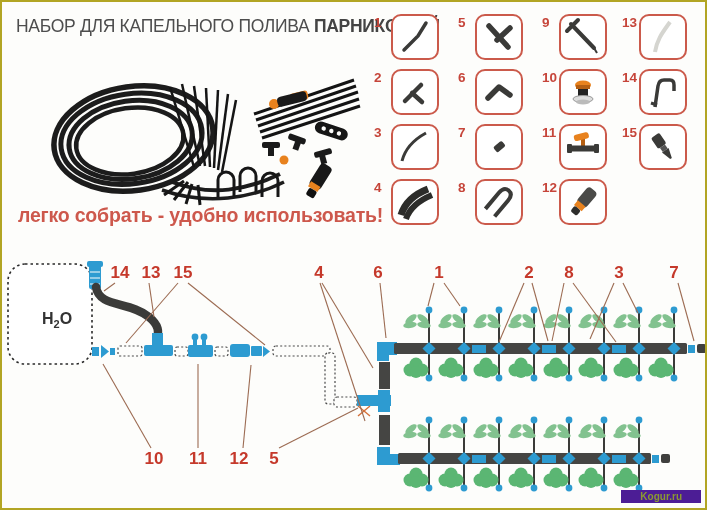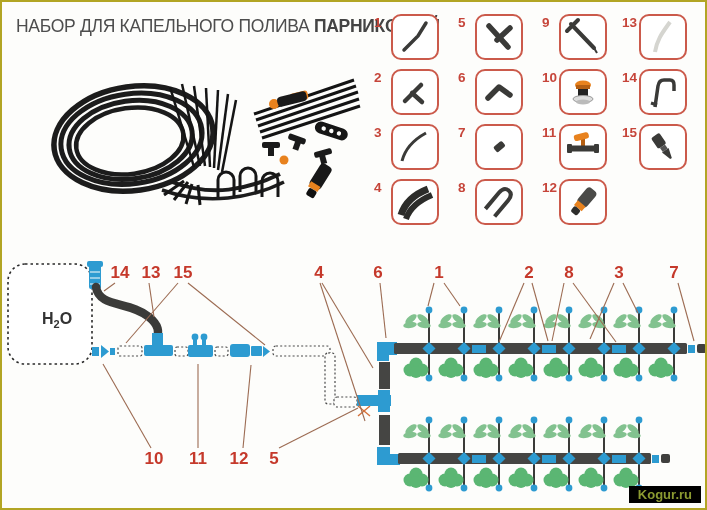--- a/index.html
+++ b/index.html
@@ -20,21 +20,21 @@
   .callout-label{fill:#c5392b;font-size:17px;font-weight:700;text-anchor:middle;}
   .dotted-pipe{fill:#fdfdfb;stroke:#4a4a4a;stroke-width:1.2;stroke-dasharray:2,2.2;}
   .blue{fill:#2d9bd1;}
   .pipe{fill:#454543;}
   .riser{stroke:#3a3a38;stroke-width:2;}
   .blue-dot{fill:#2d9bd1;}
   .tee-diamond{fill:#2d9bd1;}
   .leaf{fill:#82c28f;}
   .bush{fill:#5bb673;}
   .tank-label{fill:#333;font-weight:700;}
-  .watermark{position:absolute;right:4px;bottom:5px;background:#000000;color:#8b9a31;font-weight:700;font-size:13px;padding:1px 9px;}
+  .watermark{position:absolute;right:4px;bottom:5px;background:#4c1d95;color:#8b9a31;font-weight:700;font-size:10px;padding:1px 19px;}
 </style>
 </head>
 <body>
 
 <svg width="0" height="0" style="position:absolute" aria-hidden="true">
 <defs>
   <symbol id="bent-tube-icon" viewBox="0 0 40 40">
         <path d="M31,6 L23,19 L9,33" fill="none" stroke="#3a3a38" stroke-width="3.5" stroke-linecap="round"></path>
       </symbol>
   <symbol id="tee-icon" viewBox="0 0 40 40">
@@ -161,20 +161,21 @@
         <path d="M166,140 l-14,18 M170,142 l-6,20 M176,143 l2,20 M162,139 l-20,14"></path>
       </g>
       <g transform="translate(300,120) rotate(32)">
           <rect x="0" y="0" width="13" height="26" rx="4" fill="#181818"></rect>
           <rect x="1" y="22" width="11" height="6" fill="#e8821e"></rect>
           <rect x="3" y="28" width="9" height="8" rx="2" fill="#101010"></rect>
         </g>
     </g>
   </svg>
 
+  <div class="slogan">легко собрать - удобно использовать!</div>
 
   <div class="parts-grid">
       <div class="part-cell" style="left: 372px; top: 12px;"><span class="part-num">1</span><div class="part-box"><svg width="40" height="40" viewBox="0 0 40 40">
             <use href="#bent-tube-icon"></use>
           </svg></div></div>
       <div class="part-cell" style="left: 372px; top: 67px;"><span class="part-num">2</span><div class="part-box"><svg width="40" height="40" viewBox="0 0 40 40">
             <use href="#tee-icon"></use>
           </svg></div></div>
       <div class="part-cell" style="left: 372px; top: 122px;"><span class="part-num">3</span><div class="part-box"><svg width="40" height="40" viewBox="0 0 40 40">
             <use href="#thin-hose-icon"></use>

